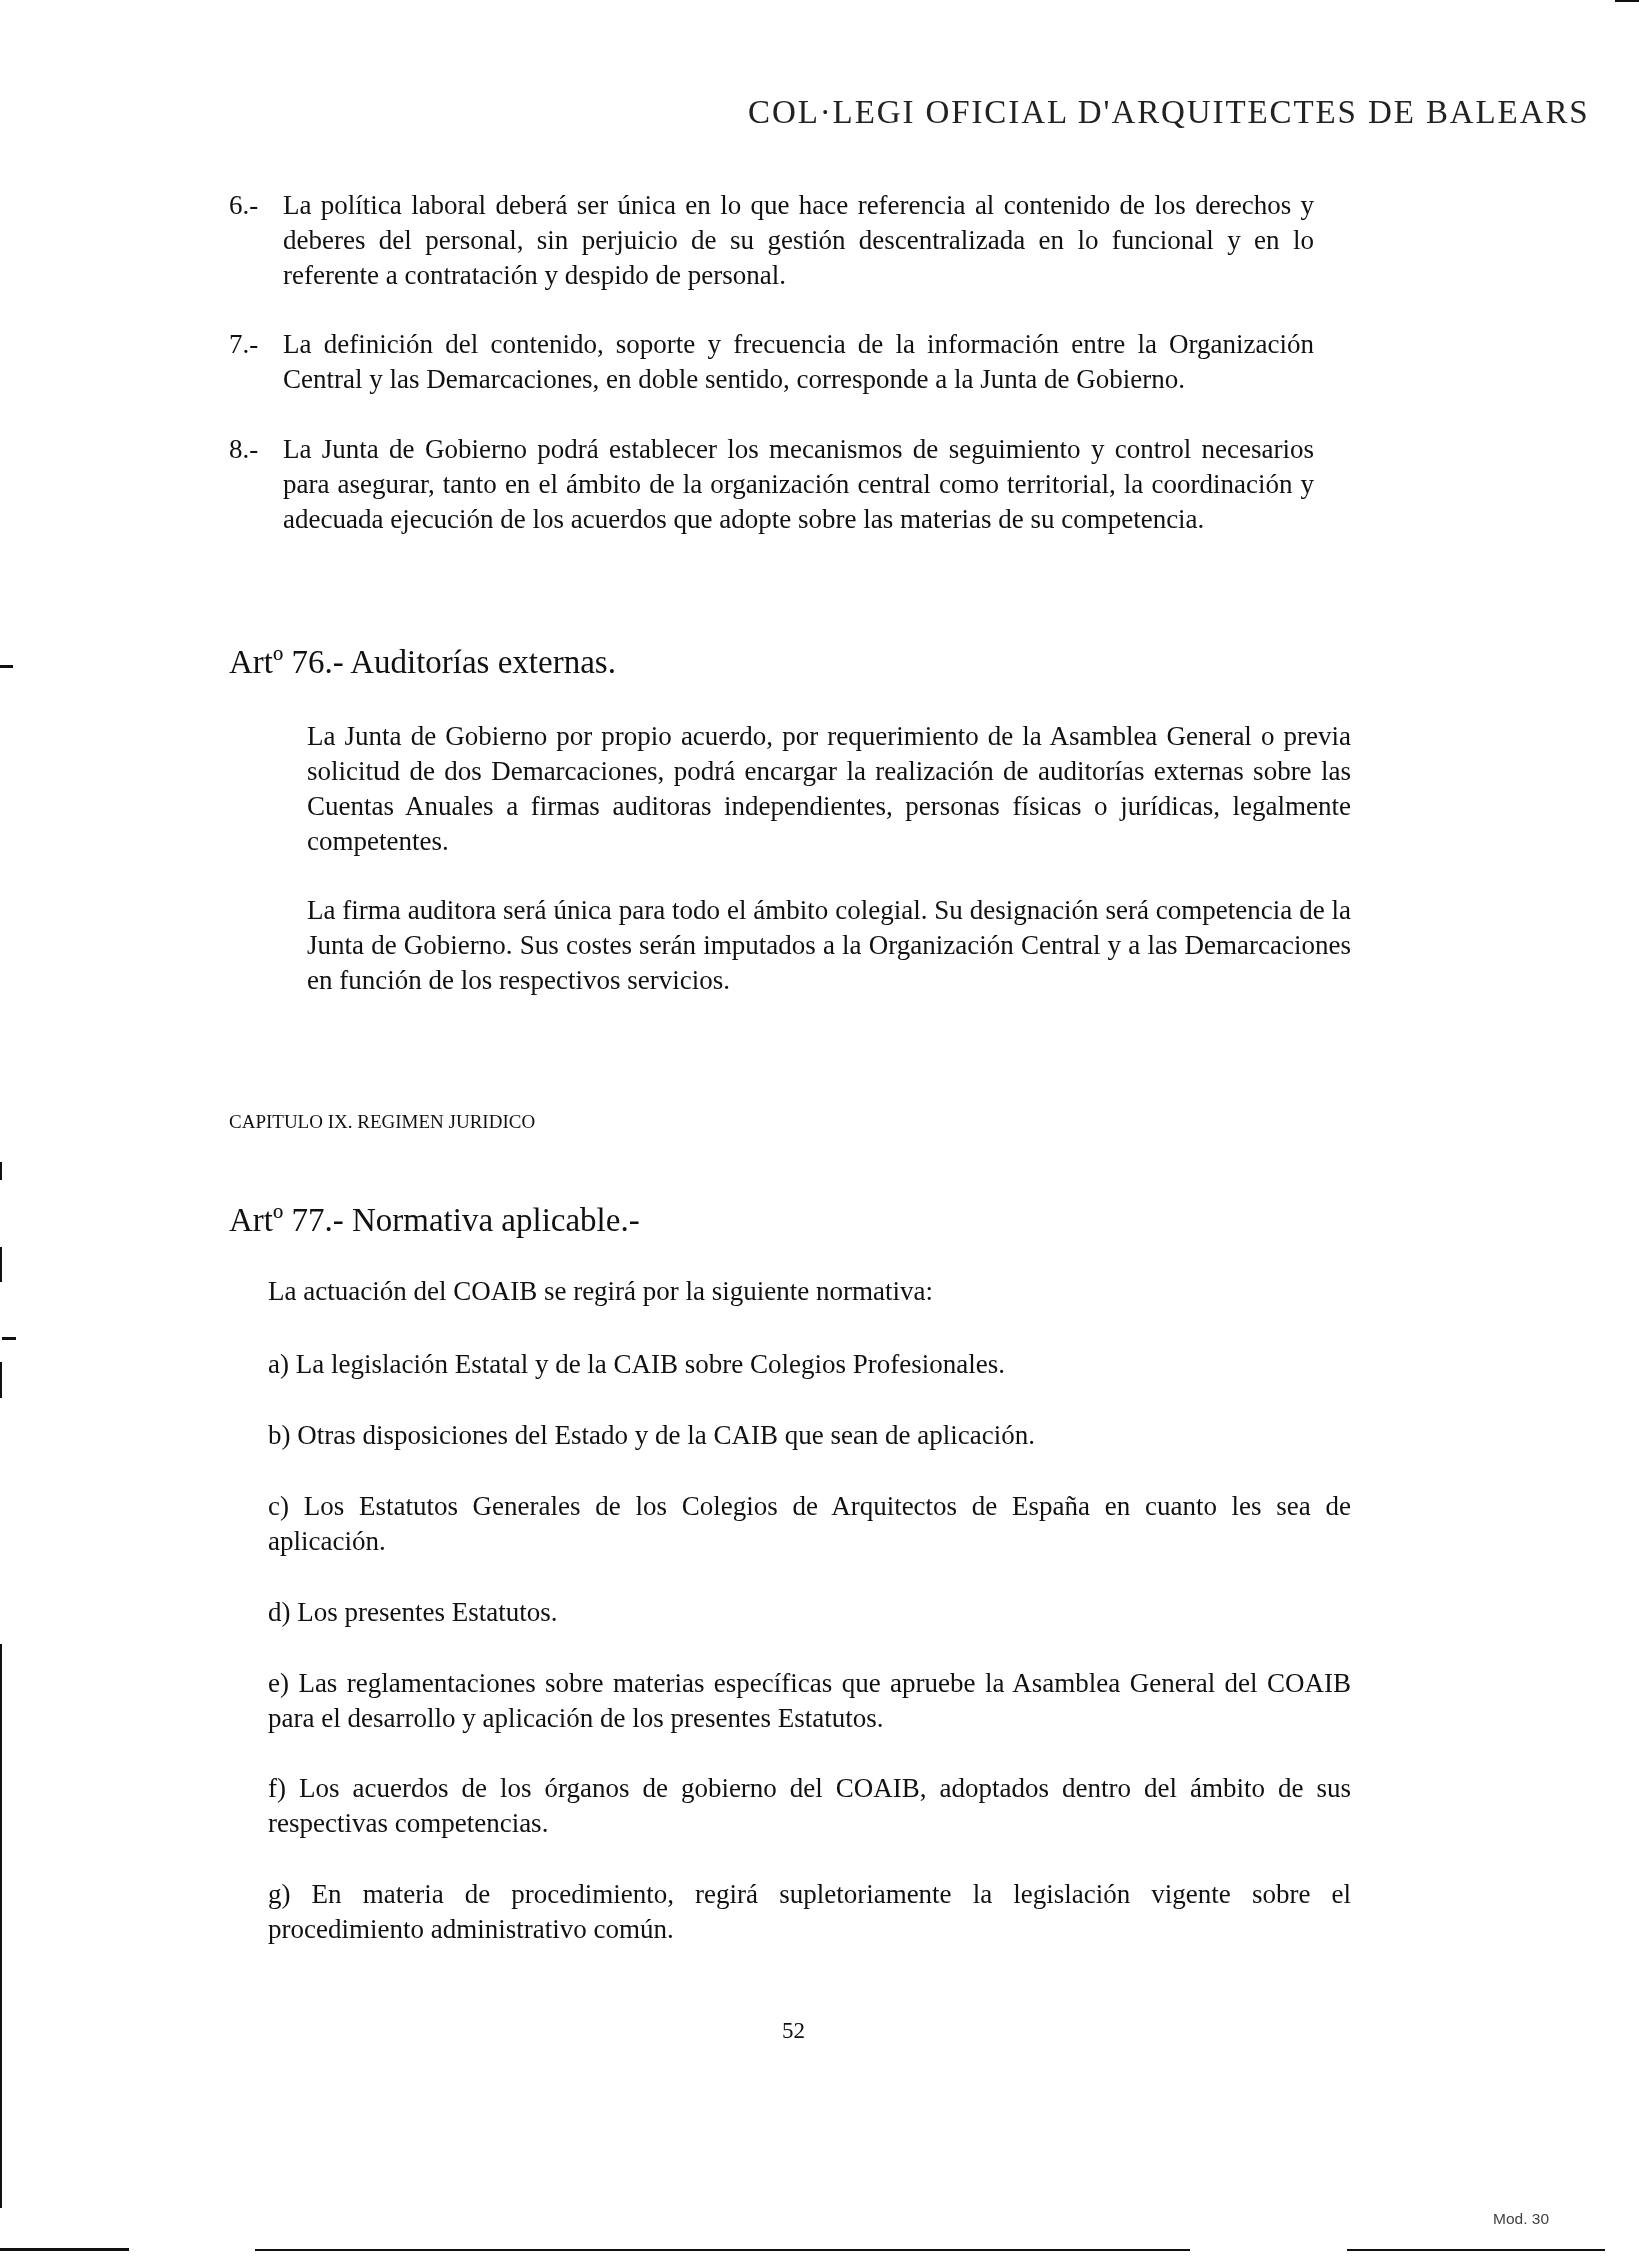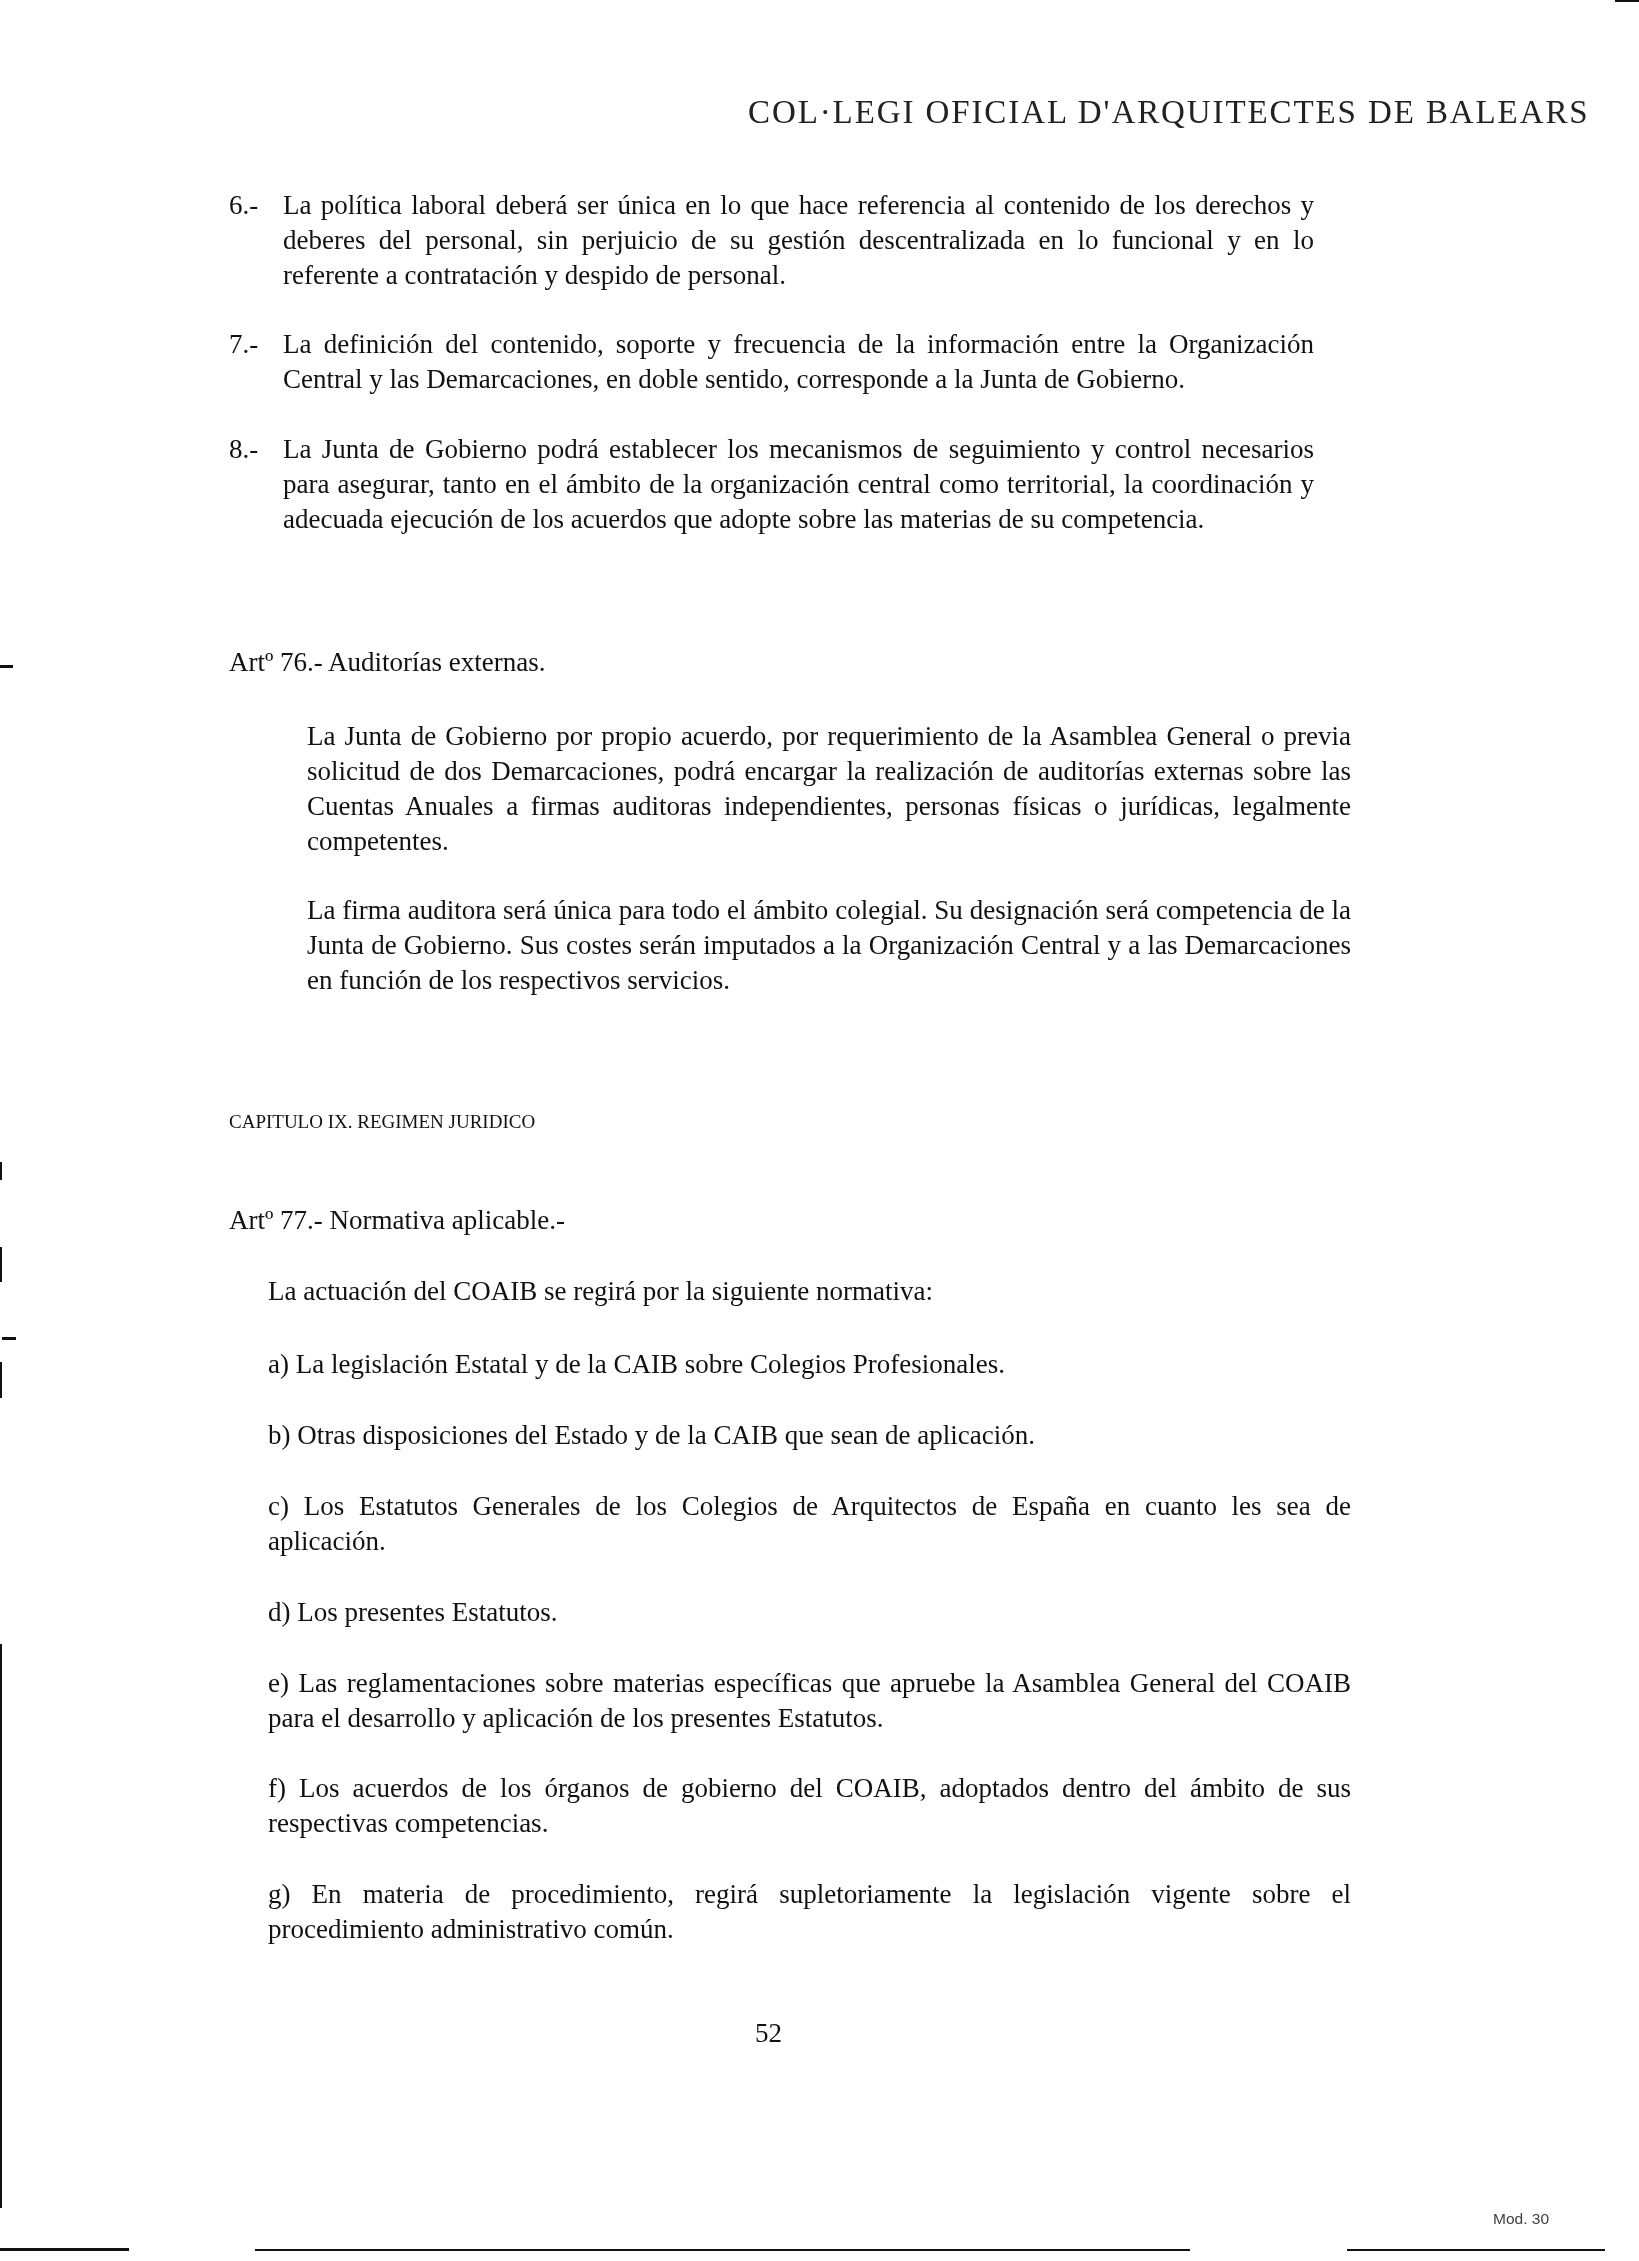--- a/index.html
+++ b/index.html
@@ -42,21 +42,21 @@
       top: 0;
       width: 84px;
     }
     .numbered .txt {
       margin-left: 54px;
       width: 1031px;
     }
     .art-heading {
       position: absolute;
       left: 229px;
-      font-size: 27px;
+      font-size: 33px;
       line-height: 35px;
       white-space: nowrap;
     }
     .para {
       position: absolute;
       left: 307px;
       width: 1044px;
     }
     .chapter {
       position: absolute;
@@ -70,21 +70,22 @@
     .list-para {
       position: absolute;
       left: 268px;
       width: 1083px;
     }
     .page-number {
       position: absolute;
       top: 2018px;
       left: 755px;
       width: 77px;
-      font-size: 27px;
+      text-align: center;
+      font-size: 23px;
     }
     .form-code {
       position: absolute;
       top: 2210px;
       left: 1493px;
       font-family: "Liberation Sans", "DejaVu Sans", sans-serif;
       font-size: 15.5px;
       color: #404040;
     }
     .rule {

